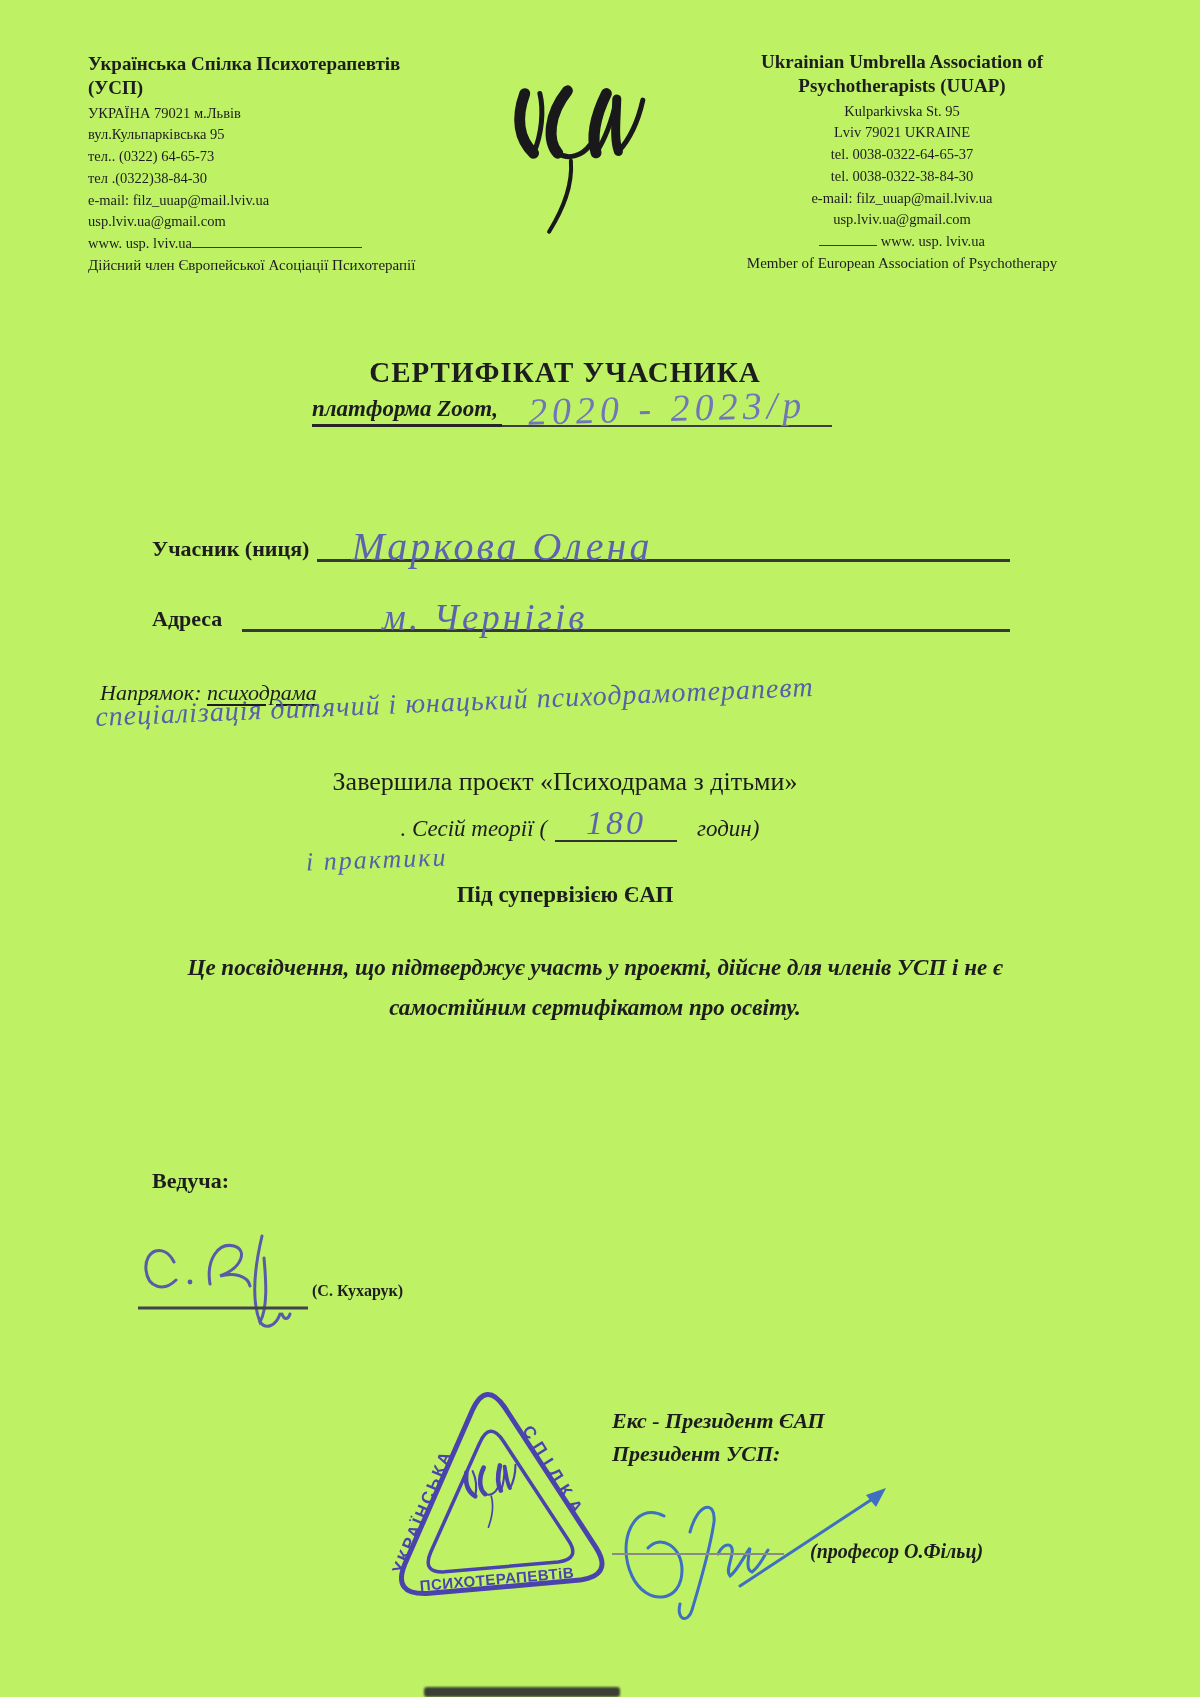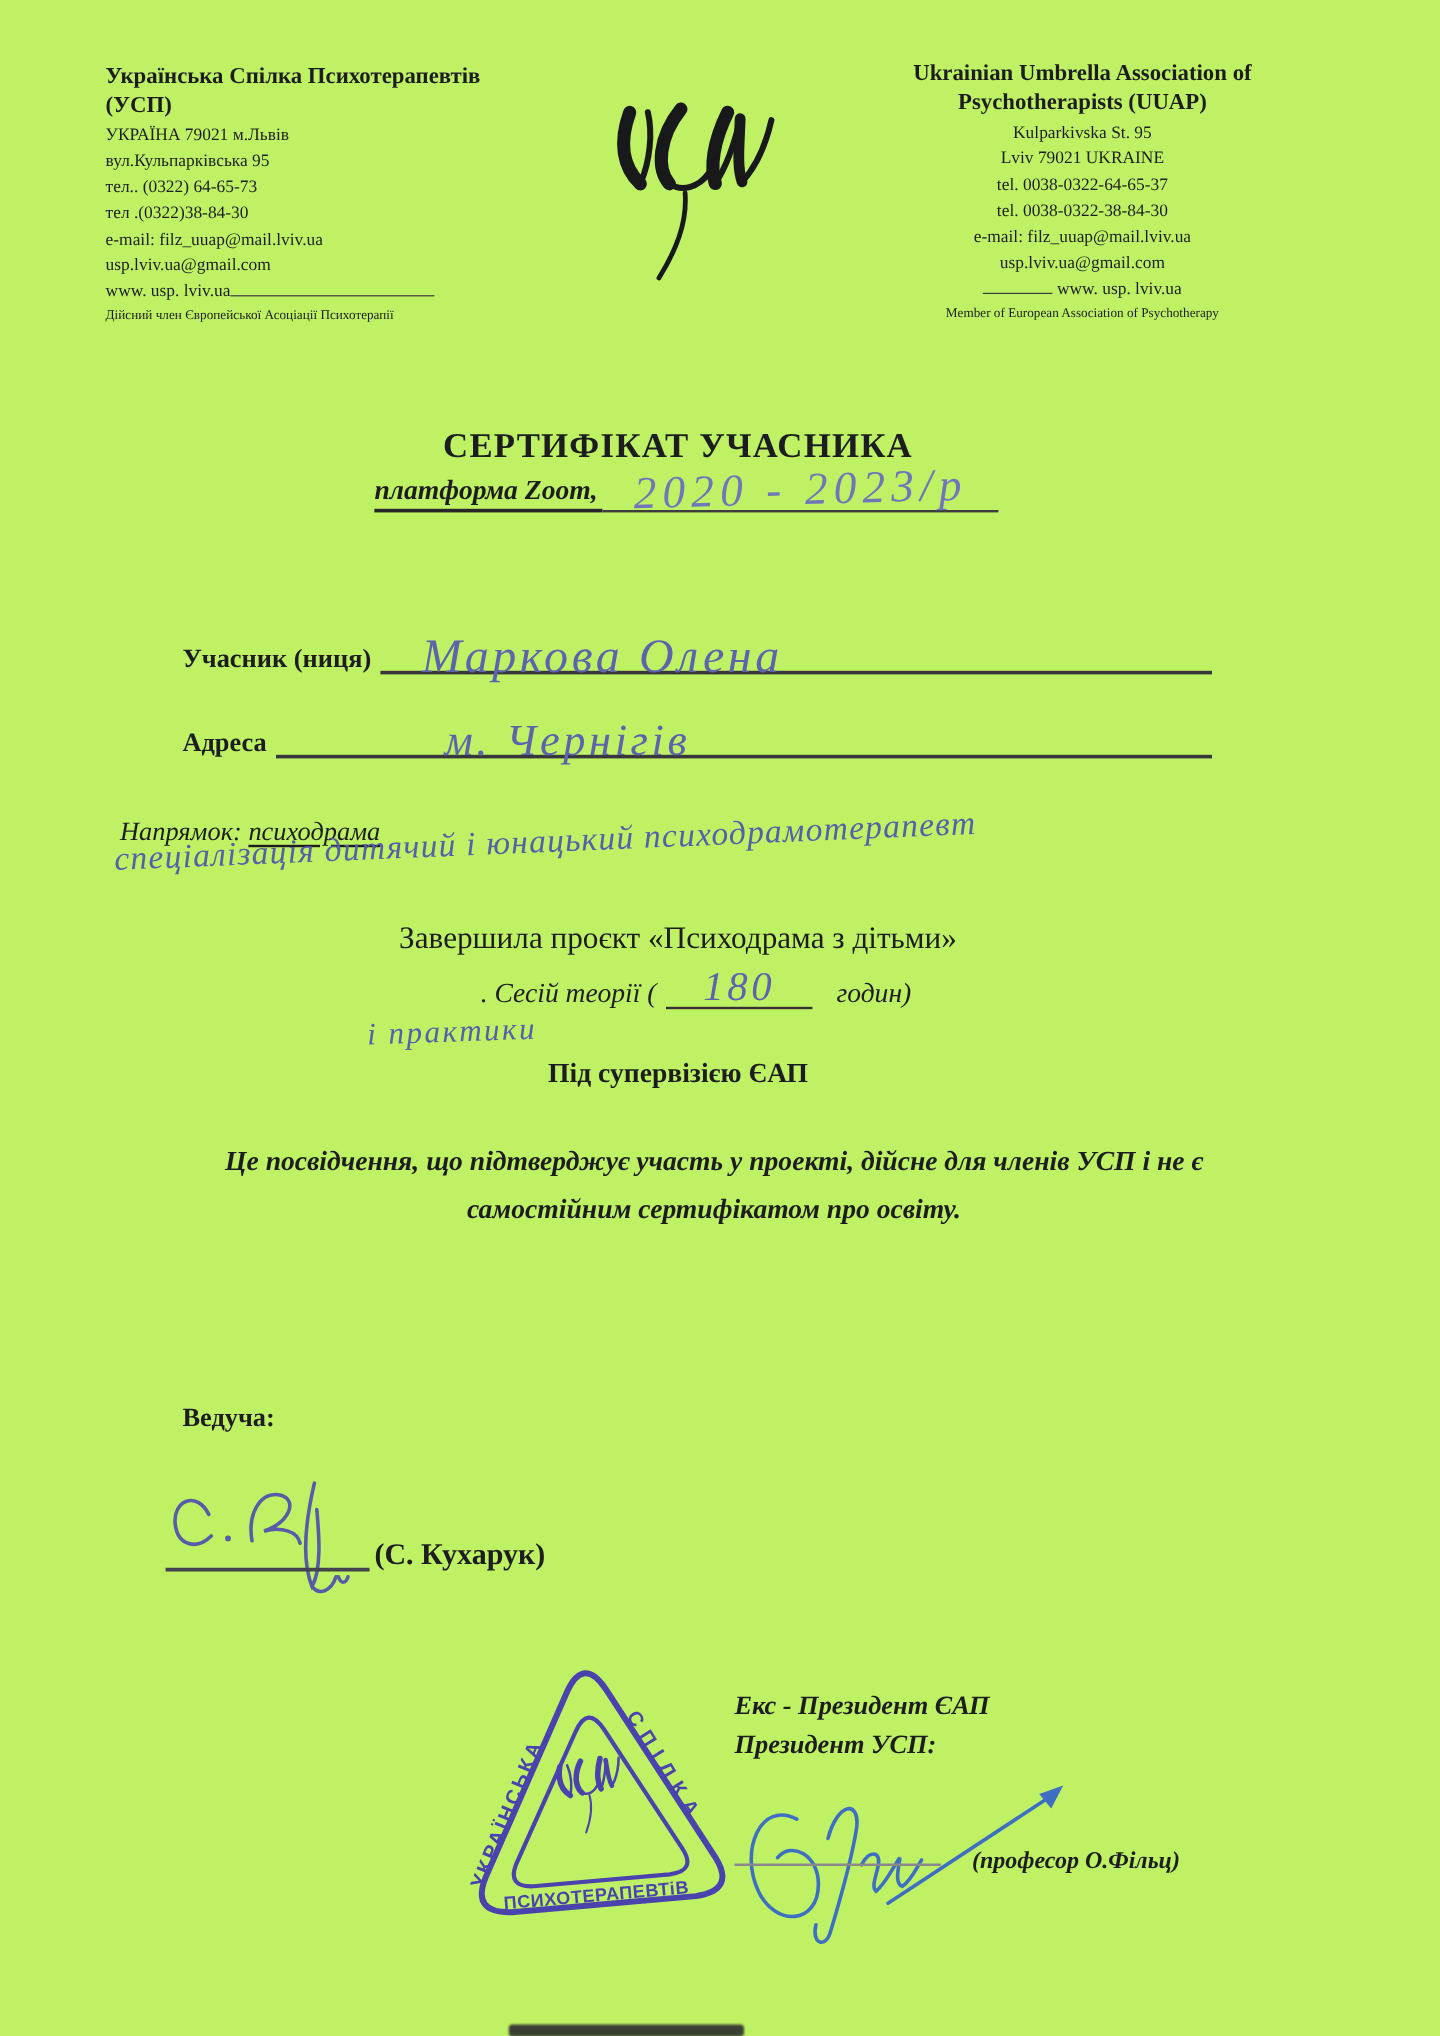--- a/index.html
+++ b/index.html
@@ -15,42 +15,42 @@
   }
   .abs{position:absolute;}
 
   
   .org-left{left:88px;top:52px;width:400px;}
   .org-left .org-title{font-size:19px;font-weight:bold;line-height:1.25;}
   .org-left .addr{font-size:14.5px;line-height:1.5;margin-top:3px;}
   .org-right{left:680px;top:50px;width:444px;text-align:center;}
   .org-right .org-title{font-size:19px;font-weight:bold;line-height:1.25;}
   .org-right .addr{font-size:14.5px;line-height:1.5;margin-top:3px;}
-  .membership{font-size:11px;margin-top:2px;}
+  .membership{font-size:15px;margin-top:2px;}
   .uline-fill{display:inline-block;width:170px;height:0.9em;border-bottom:1.5px solid #3a3a3a;}
   .uline-fill.short{width:58px;}
 
   
   .cert-title{left:0;top:356px;width:1130px;text-align:center;font-size:29px;font-weight:bold;letter-spacing:1px;}
 
   
   .platform-row{left:312px;top:393px;display:flex;align-items:flex-end;}
   .platform-label{font-size:23px;font-weight:bold;font-style:italic;border-bottom:3px solid #262628;padding:0 4px 2px 0;}
   .platform-value-line{min-width:330px;border-bottom:2px solid #3d3d40;text-align:center;}
 
   .hw{font-family:"Liberation Serif", serif;font-style:italic;}
   .hw-date{font-size:38px;line-height:0.8;letter-spacing:5px;display:inline-block;margin-bottom:-5px;transform:rotate(-1.5deg);}
 
   
   .fill-row{display:flex;align-items:flex-end;}
   .fill-label{font-size:22px;font-weight:bold;white-space:nowrap;padding-right:8px;}
   .fill-line{flex:1;border-bottom:3px solid #37373b;position:relative;height:8px;}
   .hw-on-line{position:absolute;bottom:-4px;white-space:nowrap;}
   .participant-row{left:152px;top:536px;width:858px;}
-  .address-row{left:152px;top:606px;width:858px;}
+  .address-row{left:152px;top:606px;width:858px;gap:12px;}
   .hw-name{font-size:40px;letter-spacing:3px;line-height:0.8;}
 
   
   .direction-row{left:100px;top:680px;font-size:22px;font-style:italic;}
   .direction-value{text-decoration:underline;text-underline-offset:4px;}
   .spec-line{left:96px;top:700px;width:1030px;font-size:28px;letter-spacing:1px;transform:rotate(-2.4deg);transform-origin:left bottom;line-height:1.2;white-space:nowrap;}
 
   .project-line{left:0;top:767px;width:1130px;text-align:center;font-size:26px;font-weight:normal;}
 
   
@@ -58,21 +58,21 @@
   .hours-line{width:122px;border-bottom:2px solid #333;text-align:center;margin:0 8px;}
   .hw-hours{font-size:34px;line-height:0.75;display:inline-block;margin-bottom:-5px;letter-spacing:3px;}
   .sessions-suffix{margin-left:12px;}
   .hw-note{left:306px;top:845px;font-size:26px;letter-spacing:2px;transform:rotate(-2deg);}
 
   .supervision-line{left:0;top:882px;width:1130px;text-align:center;font-size:23px;font-weight:bold;}
 
   .disclaimer{left:60px;top:948px;width:1070px;text-align:center;font-size:23px;font-weight:bold;font-style:italic;line-height:1.75;}
 
   .leader-label{left:152px;top:1168px;font-size:22px;font-weight:bold;}
-  .leader-sig-name{left:312px;top:1282px;font-size:25px;font-weight:bold;}
+  .leader-sig-name{left:312px;top:1282px;font-size:16px;font-weight:bold;}
 
   .president-titles{left:612px;top:1404px;font-size:22px;font-weight:bold;font-style:italic;line-height:1.5;}
   .president-sig-name{left:810px;top:1540px;font-size:20px;font-weight:bold;font-style:italic;}
 
   .bottom-artifact{left:424px;top:1687px;width:196px;height:10px;background:#2d2d2f;border-radius:3px;filter:blur(1px);opacity:.9;}
 </style>
 </head>
 <body>
 
 <svg width="0" height="0" style="position:absolute" aria-hidden="true">

